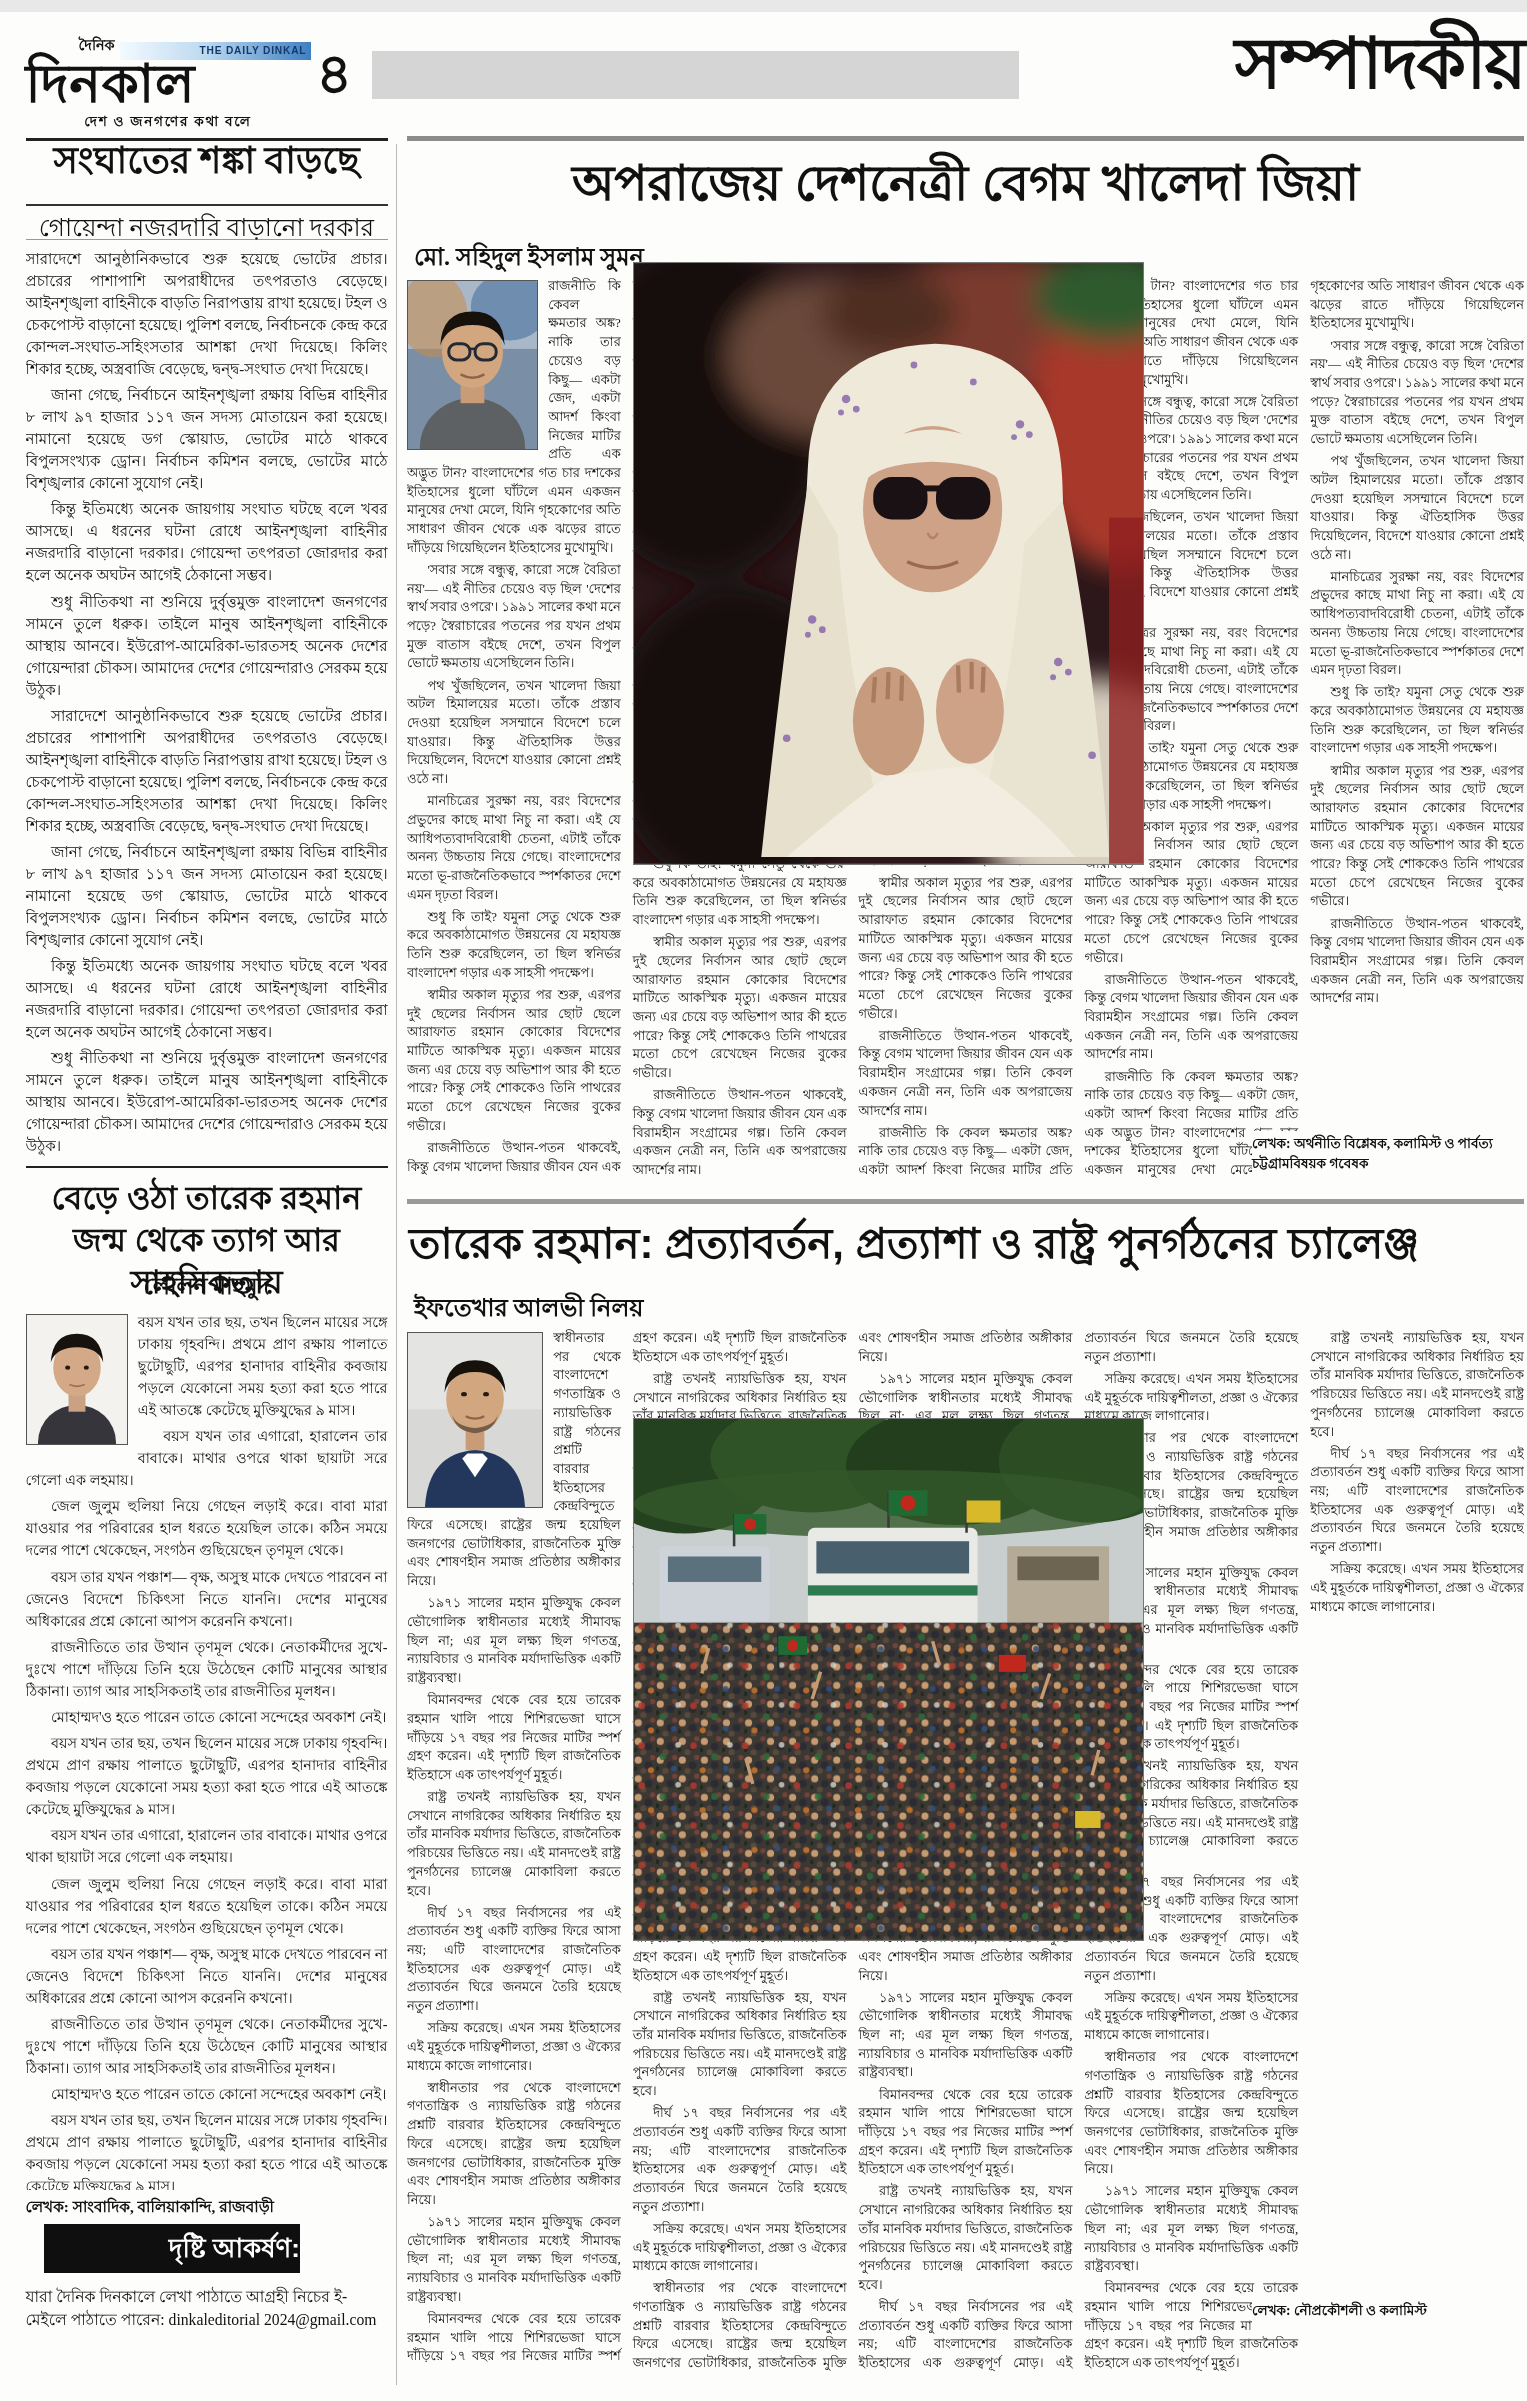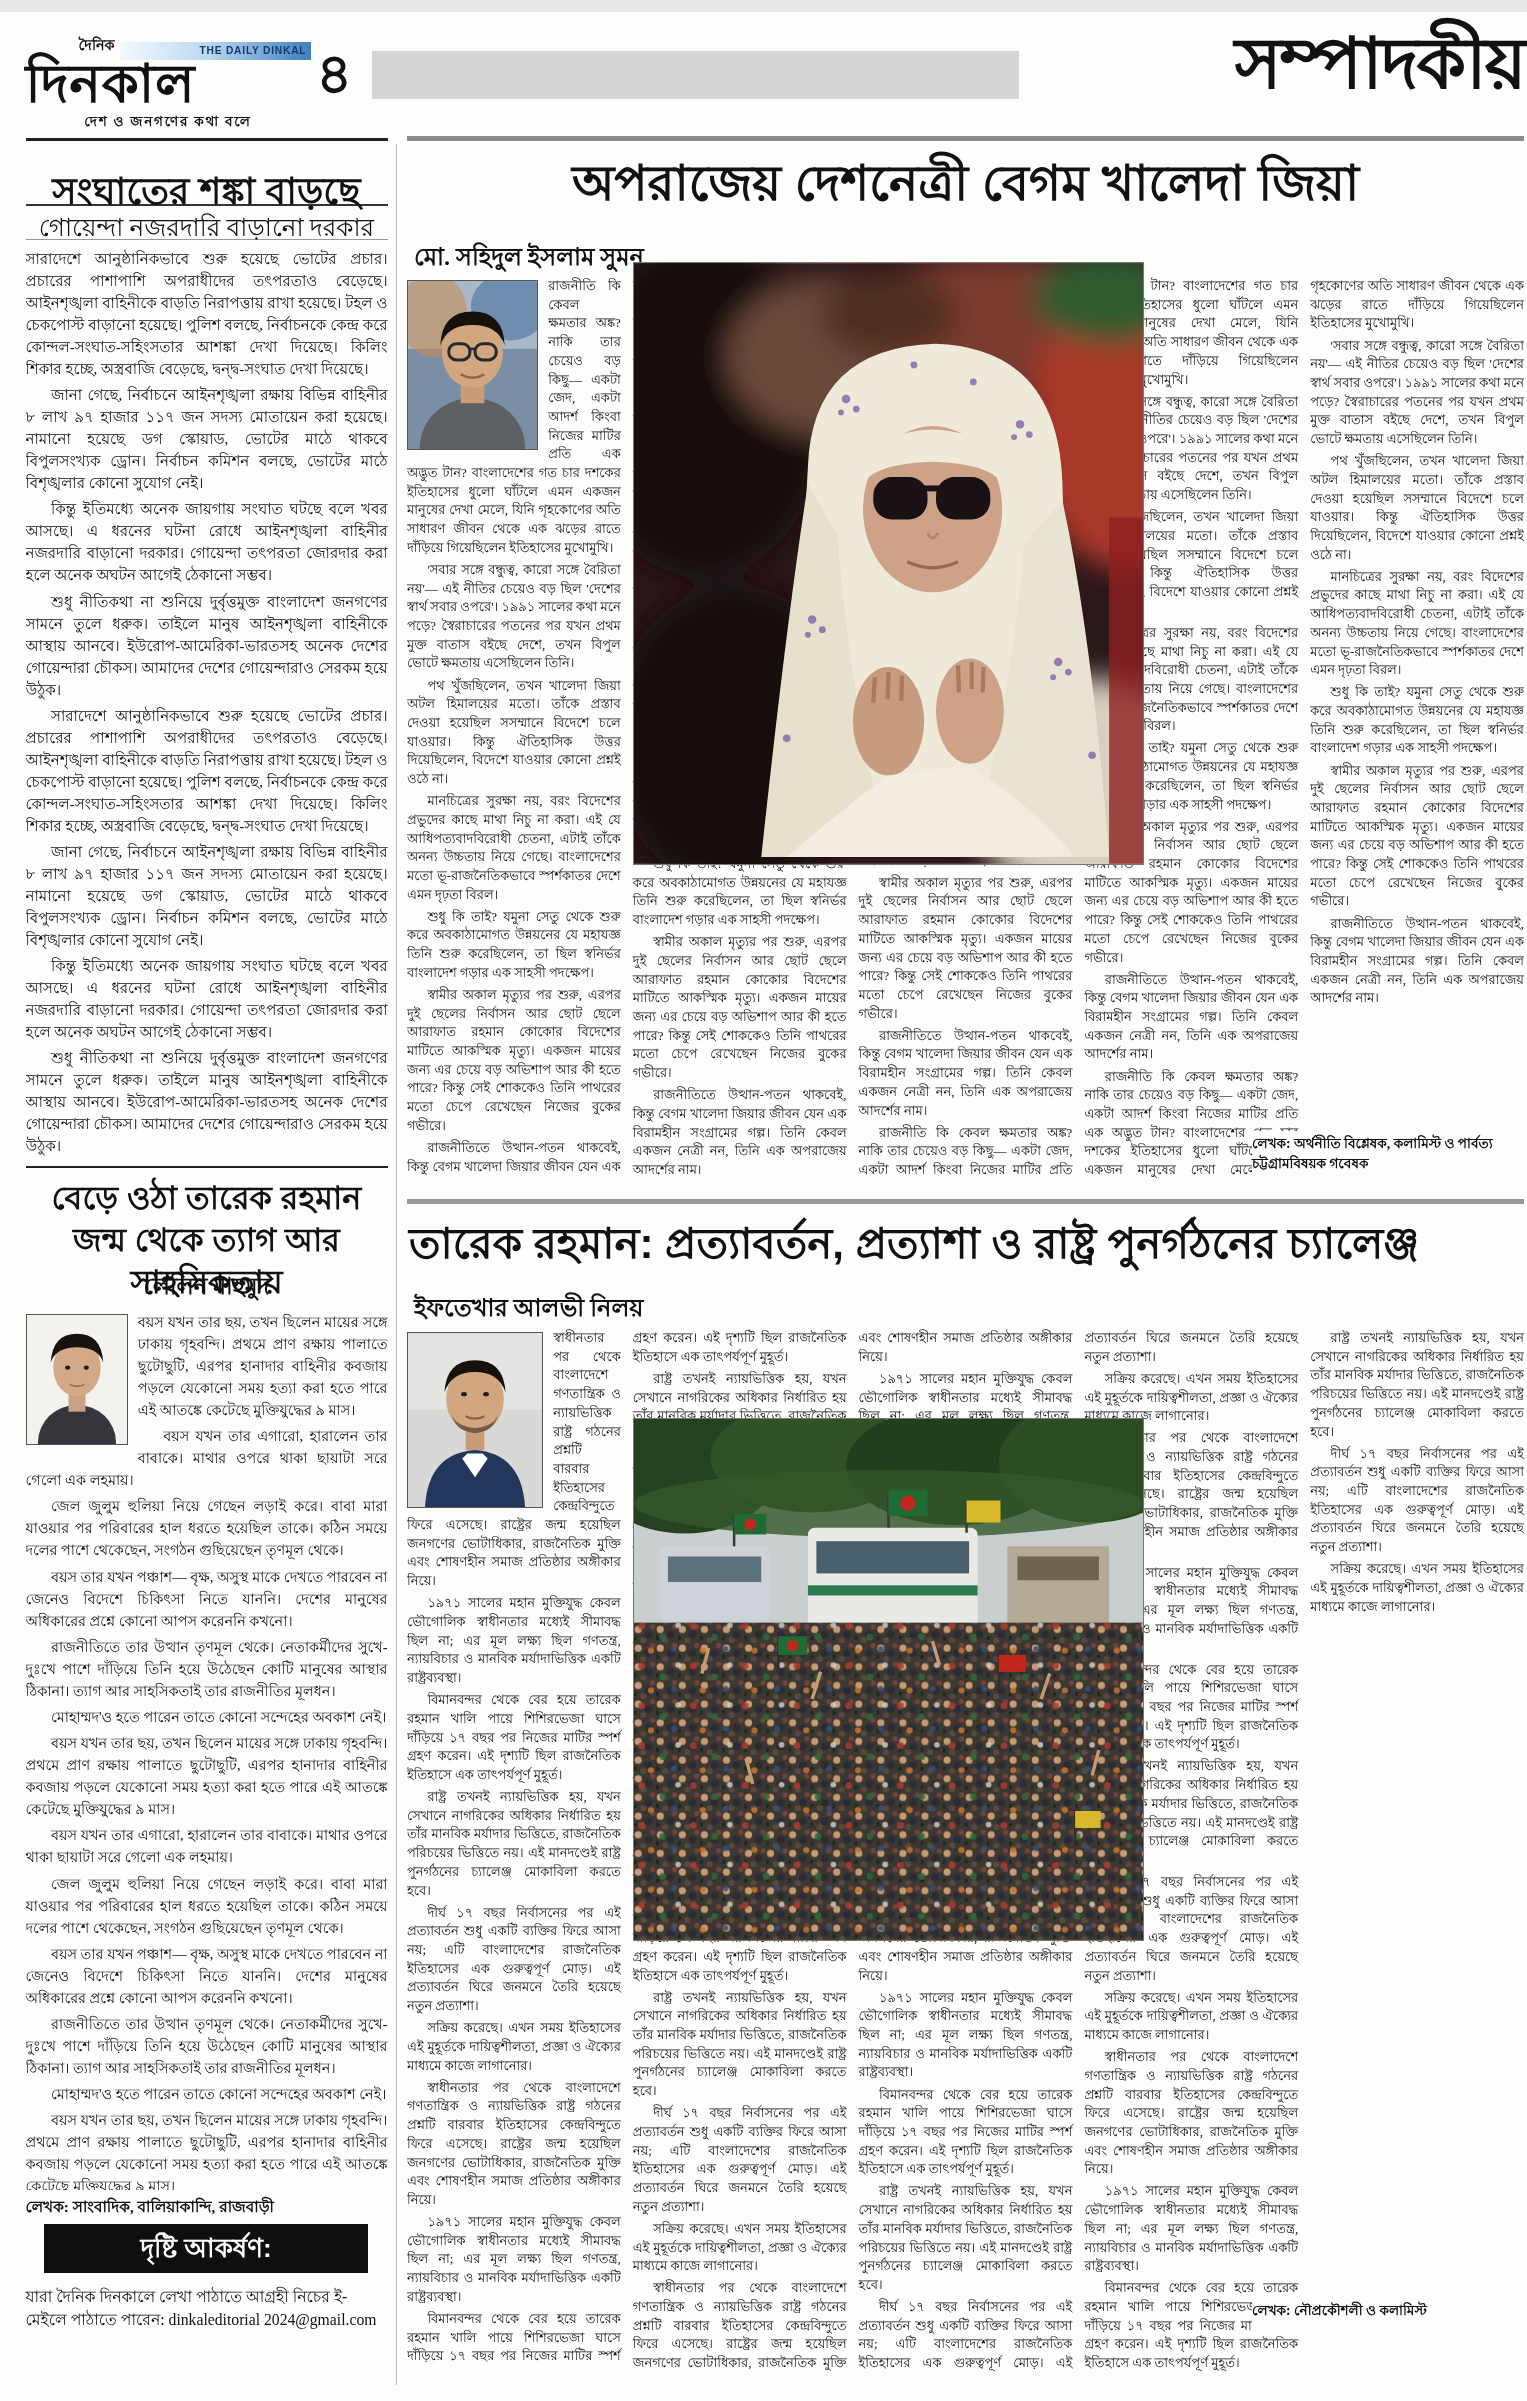--- a/index.html
+++ b/index.html
@@ -28,36 +28,36 @@
   
   .rule{position:absolute;background:#111;}
   .hr-left-top{left:25.5px;top:126px;width:362px;height:2.5px;background:#222;}
   .hr-main-top{left:407px;top:124px;width:1117px;height:5.1px;background:#8c8c8c;}
   .v-divider{left:396px;top:132px;width:0.8px;height:2241px;background:#b9b9b9;}
   .hr-left-mid{left:25.5px;top:1154px;width:362px;height:1.7px;background:#222;}
   .hr-main-mid{left:407px;top:1187px;width:1117px;height:5.1px;background:#9a9a9a;}
   .thinrule-a{left:25.5px;top:192px;width:362px;height:1.7px;background:#333;}
   .thinrule-b{left:25.5px;top:227px;width:362px;height:0.8px;background:#999;}
   
-  .la-head{position:absolute;left:25.5px;top:150px;width:362px;text-align:center;
-           font-size:37px;font-weight:900;font-family:Liberation Sans, sans-serif;}
+  .la-head{position:absolute;left:25.5px;top:119px;width:362px;text-align:center;
+           font-size:37px;font-weight:900;font-family:Liberation Serif, serif;}
   .la-sub{position:absolute;left:25.5px;top:197px;width:362px;text-align:center;font-size:24.6px;}
   .body-text{font-size:15px;line-height:22px;text-align:justify;overflow:hidden;}
   .body-text p{margin:0 0 4.2px;text-indent:25.5px;}
   .body-text p:first-child{text-indent:0;}
   .la-body{position:absolute;left:25.5px;top:236px;width:362px;height:908px;}
   .lb-head{position:absolute;left:25.5px;top:1165px;width:362px;text-align:center;
            font-size:32px;line-height:42px;font-weight:900;font-family:"Liberation Sans",sans-serif;}
   .lb-byline{position:absolute;left:25.5px;top:1256px;width:362px;text-align:center;
              font-size:23px;font-weight:bold;}
   .lb-body{position:absolute;left:25.5px;top:1299px;width:362px;height:886px;font-size:14.4px;}
   .lb-note{position:absolute;left:25.5px;top:2178px;width:362px;height:32px;background:#fdfdfc;
            font-size:15.3px;font-weight:bold;padding-top:5.1px;}
-  .noticebox{position:absolute;left:44px;top:2212px;width:324px;height:49px;background:#0f0f0f;
-             color:#fff;text-align:center;line-height:49px;font-size:26px;font-weight:900;
+  .noticebox{position:absolute;left:44px;top:2212px;width:256px;height:49px;background:#0f0f0f;
+             color:#fff;text-align:right;line-height:49px;font-size:26px;font-weight:900;
              font-family:"Liberation Sans",sans-serif;}
   .leftfooter{position:absolute;left:25.5px;top:2273px;width:362px;font-size:15.7px;line-height:23px;}
   
   .a1-head{position:absolute;left:407px;top:134px;width:1117px;text-align:center;
            font-size:49px;font-weight:900;font-family:"Liberation Sans",sans-serif;}
   .a1-byline{position:absolute;left:414px;top:226px;font-size:24px;font-weight:bold;}
   .col-body{position:absolute;font-size:13px;line-height:18.7px;text-align:justify;overflow:hidden;
             column-gap:12px;column-fill:auto;}
   .col-body p{margin:0 0 3.4px;text-indent:20.4px;}
   .col-body p:first-child{text-indent:0;}

